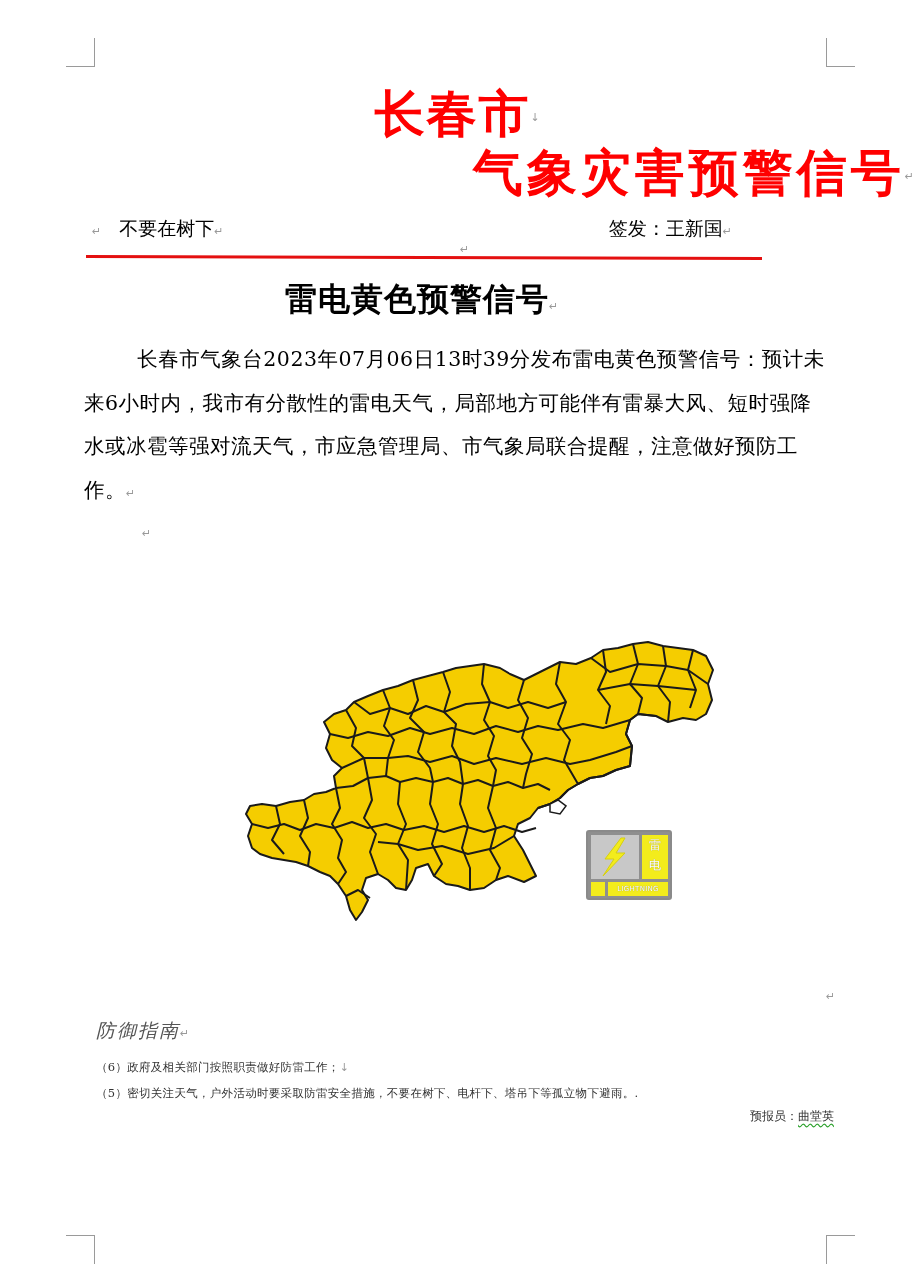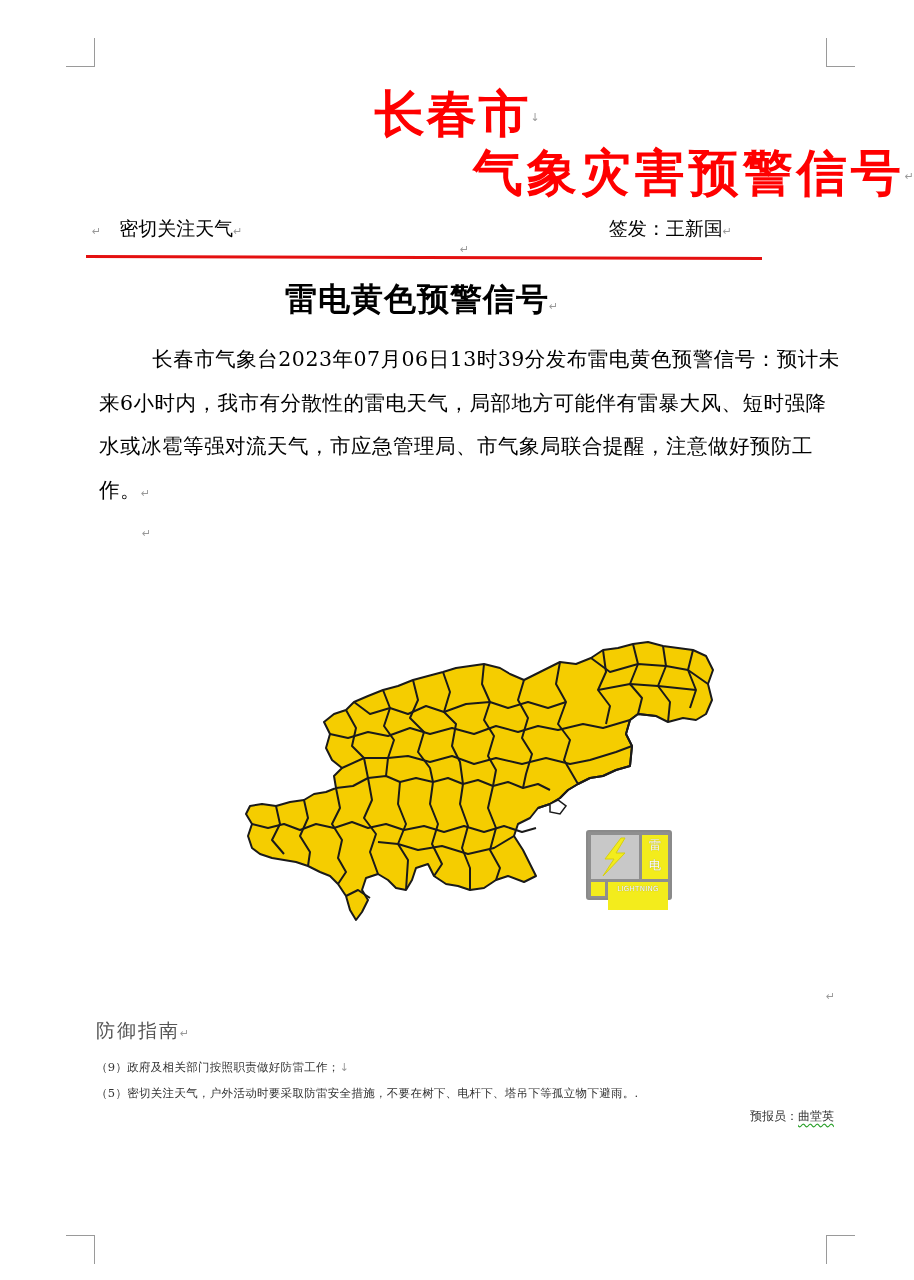--- a/index.html
+++ b/index.html
@@ -23,41 +23,41 @@
 
   .issuer-row { position: absolute; top: 216px; left: 92px; width: 640px; height: 28px; font-size: 19px; }
   .issuer { position: absolute; left: 0; top: 0; }
   .signer { position: absolute; right: 0; top: 0; }
   .mid-mark { position: absolute; left: 460px; top: 243px; }
   .red-rule { position: absolute; left: 86px; top: 256px; width: 676px; height: 3px; background: #e41010; transform: rotate(0.15deg); }
 
   .subtitle { position: absolute; left: 0; width: 844px; top: 278px; text-align: center;
               font-family: "DejaVu Sans", sans-serif; font-weight: bold; font-size: 32px; letter-spacing: 1px; }
 
-  .body-text { position: absolute; left: 99px; top: 338px; width: 745px;
+  .body-text { position: absolute; left: 84px; top: 338px; width: 745px;
                font-size: 20.5px; line-height: 43.5px; letter-spacing: 0.5px; }
   .body-text p { margin: 0; text-indent: 2.6em; }
 
   .empty-mark { position: absolute; left: 142px; top: 527px; }
 
   .map-wrap { position: absolute; left: 238px; top: 628px; width: 510px; height: 300px; }
   .signal { position: absolute; left: 586px; top: 830px; width: 86px; height: 70px;
             border: 2px solid #8a8a8a; border-radius: 3px; background: #8f8f8f; box-sizing: border-box; }
   .sig-bolt { position: absolute; left: 3px; top: 3px; width: 48px; height: 44px; background: #c8c8c8; }
   .sig-char { position: absolute; left: 54px; top: 3px; width: 26px; height: 44px; background: #f3ec1c;
               color: #fff; font-size: 12px; font-family: "DejaVu Sans", sans-serif; text-align: center; line-height: 20px;
               text-shadow: 0 0 1px #888; }
   .sig-small { position: absolute; left: 3px; top: 50px; width: 14px; height: 14px; background: #f3ec1c; }
-  .sig-label { position: absolute; left: 20px; top: 50px; width: 60px; height: 28px; background: #f3ec1c;
+  .sig-label { position: absolute; left: 20px; top: 50px; width: 60px; height: 14px; background: #f3ec1c;
                color: #fff; font-size: 7px; font-family: "DejaVu Sans", sans-serif; text-align: center; line-height: 14px;
                text-shadow: 0 0 1px #777; letter-spacing: 0.3px; }
 
   .right-mark { position: absolute; left: 826px; top: 990px; }
 
-  .guide-title { position: absolute; left: 96px; top: 1018px; font-size: 19px; color: #555; letter-spacing: 2px; }
+  .guide-title { position: absolute; left: 96px; top: 1018px; font-size: 19px; color: #555; letter-spacing: 2px; font-style: italic; }
   .guide-item { position: absolute; left: 96px; font-size: 11.5px; color: #333; letter-spacing: 0.3px; }
   .g1 { top: 1060px; }
   .g2 { top: 1086px; }
   .forecaster { position: absolute; right: 80px; top: 1108px; font-size: 12px; color: #333; }
   .squiggle { text-decoration: underline wavy #2aa02a; text-underline-offset: 3px; text-align: center; }
 </style>
 </head>
 <body>
 
 <div class="corner c-tl"></div>
@@ -68,21 +68,21 @@
 <div class="title1">
   <span>长春市</span><span class="pm">↓</span>
 </div>
 <div class="title2">
   <span>气象灾害预警信号</span><span class="pm">↵</span>
 </div>
 
 <div class="issuer-row">
   <div class="issuer">
     <span class="pm">↵</span>
-    <span style="margin-left:12px">密切关注天气</span><span class="pm">↵</span>
+    <span style="margin-left:12px">不要在树下</span><span class="pm">↵</span>
   </div>
   <div class="signer">
     <span>签发：</span><span>王新国</span><span class="pm">↵</span>
   </div>
 </div>
 <span class="pm mid-mark">↵</span>
 <div class="red-rule"></div>
 
 <div class="subtitle">
   <span>雷电黄色预警信号</span><span class="pm" style="font-weight:normal">↵</span>
@@ -145,20 +145,20 @@
   <div class="sig-small"></div>
   <div class="sig-label">LIGHTNING</div>
 </div>
 
 <span class="pm right-mark">↵</span>
 
 <div class="guide-title">
   <span>防御指南</span><span class="pm">↵</span>
 </div>
 <div class="guide-item g1">
-  <span>（9）政府及相关部门按照职责做好防雷工作；</span><span class="pm">↓</span>
+  <span>（6）政府及相关部门按照职责做好防雷工作；</span><span class="pm">↓</span>
 </div>
 <div class="guide-item g2">
   <span>（5）密切关注天气，户外活动时要采取防雷安全措施，不要在树下、电杆下、塔吊下等孤立物下避雨。.</span>
 </div>
 <div class="forecaster">
   <span>预报员：</span><span class="squiggle">曲堂英</span>
 </div>
 
 </body></html>

